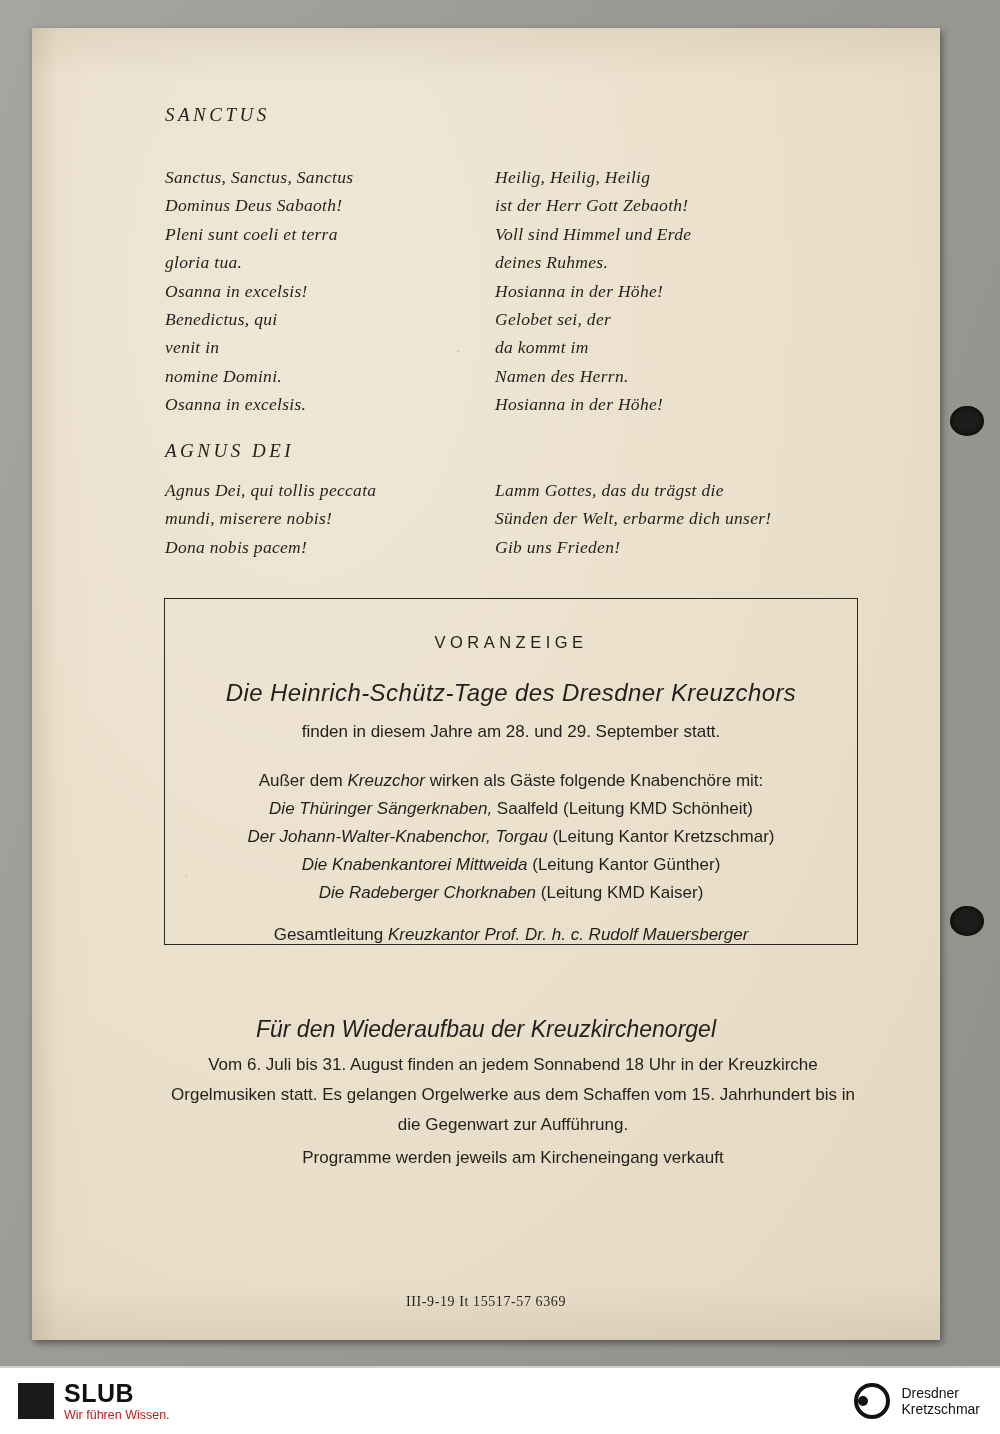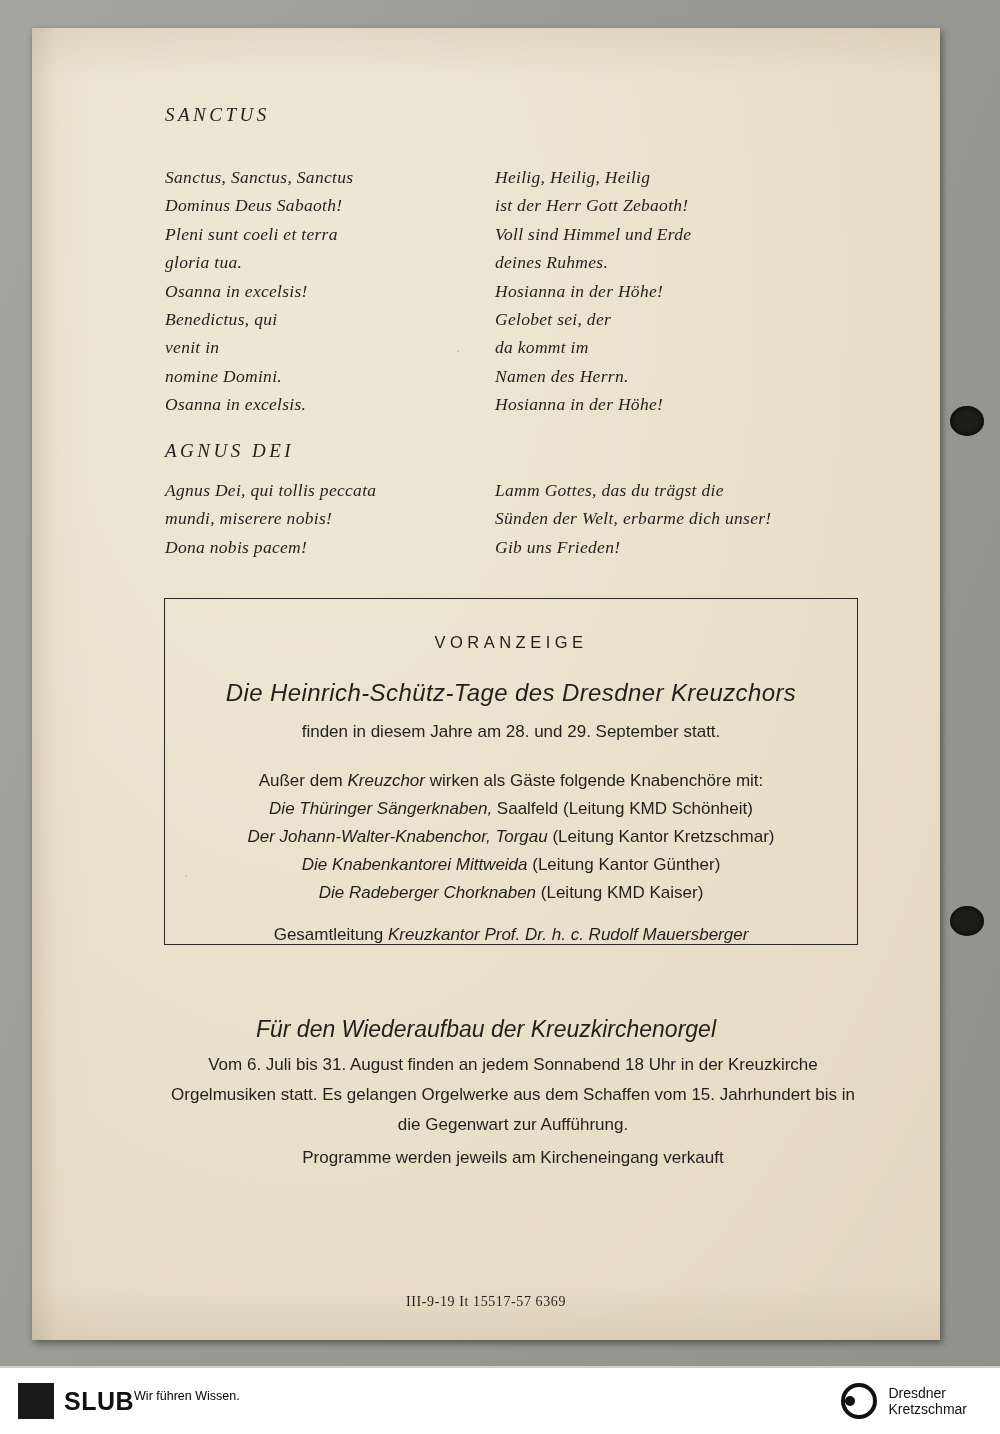--- a/index.html
+++ b/index.html
@@ -220,40 +220,40 @@
     margin-left: 18px;
   }
   #slub-mark {
     width: 36px;
     height: 36px;
     background: #1a1a1a;
     margin-right: 10px;
   }
   #slub-text-wrap {
     display: flex;
-    flex-direction: row;
+    flex-direction: column;
     line-height: 1.05;
   }
   #slub-name {
     font-family: "Liberation Sans", sans-serif;
     font-weight: bold;
     font-size: 25px;
     letter-spacing: 0.5px;
     color: #111;
   }
   #slub-claim {
     font-family: "Liberation Sans", sans-serif;
     font-size: 12.5px;
-    color: #000000;
+    color: #b91c1c;
     margin-top: 2px;
   }
   #dp-logo {
     display: flex;
     align-items: center;
-    margin-right: 33px;
+    margin-right: 20px;
   }
   #dp-mark {
     width: 38px;
     height: 38px;
     margin-right: 10px;
   }
   #dp-text {
     font-family: "Liberation Sans", sans-serif;
     font-size: 14px;
     line-height: 1.15;

